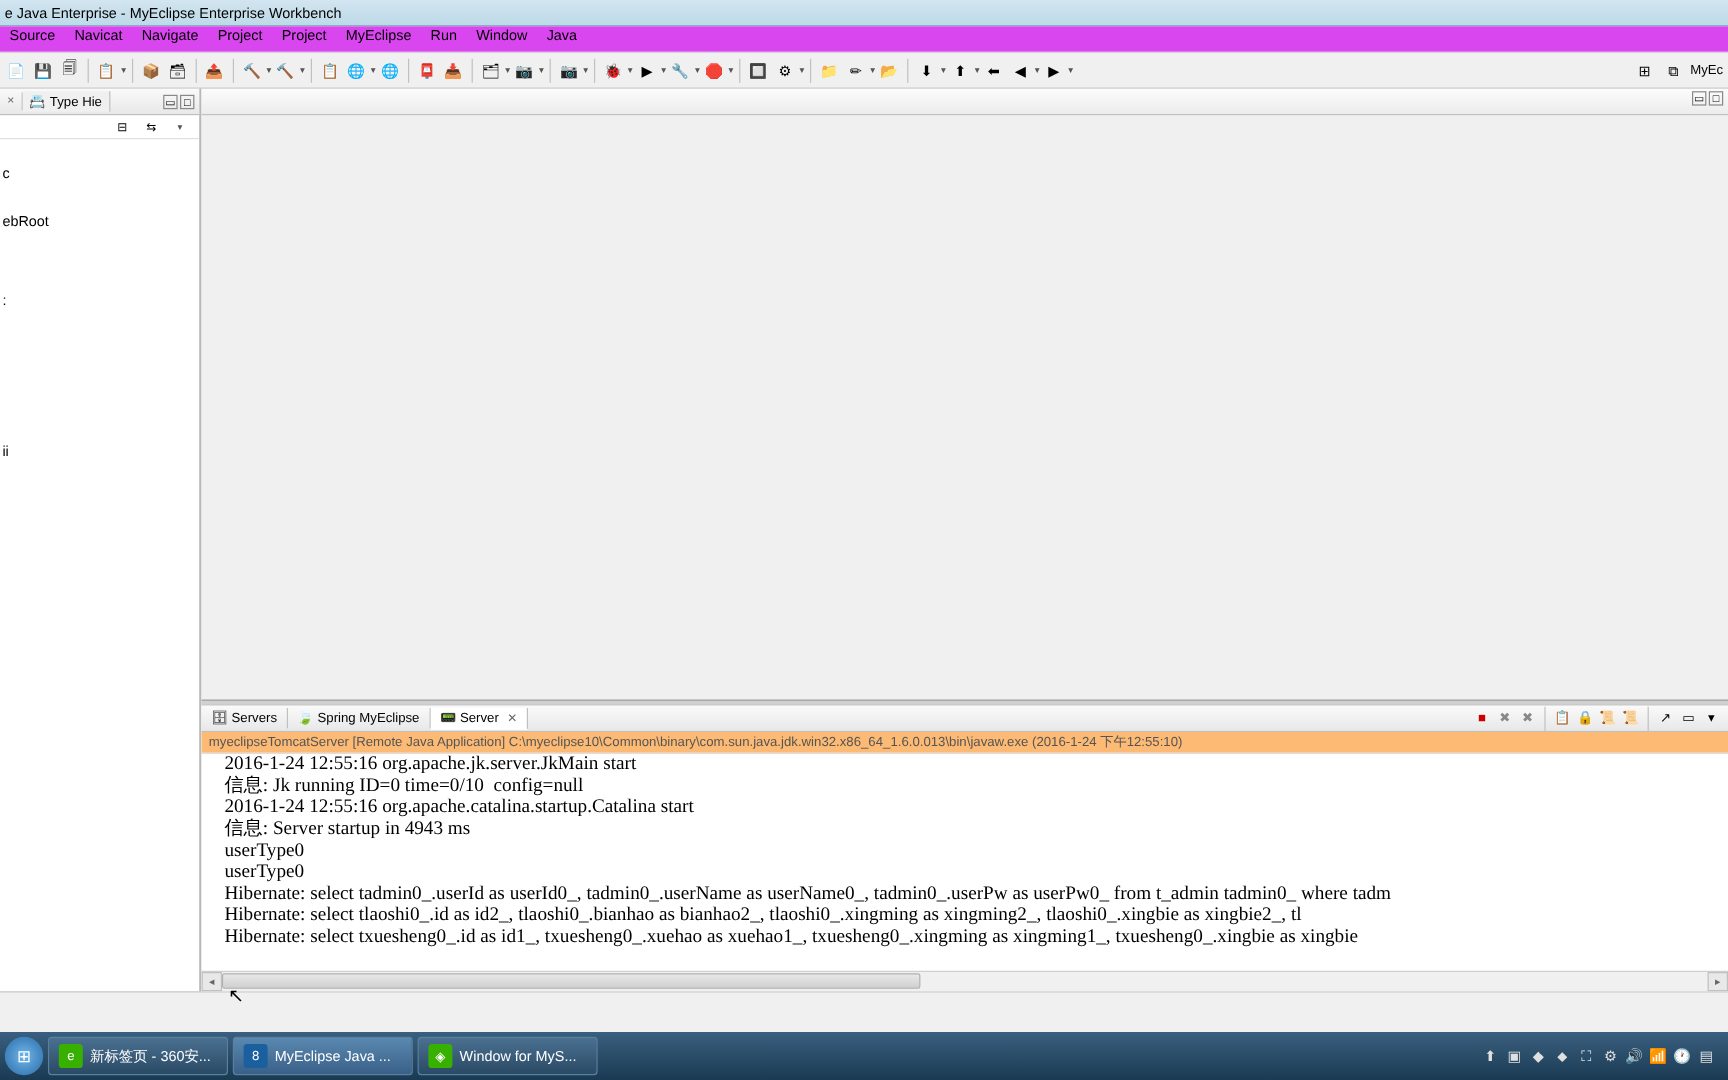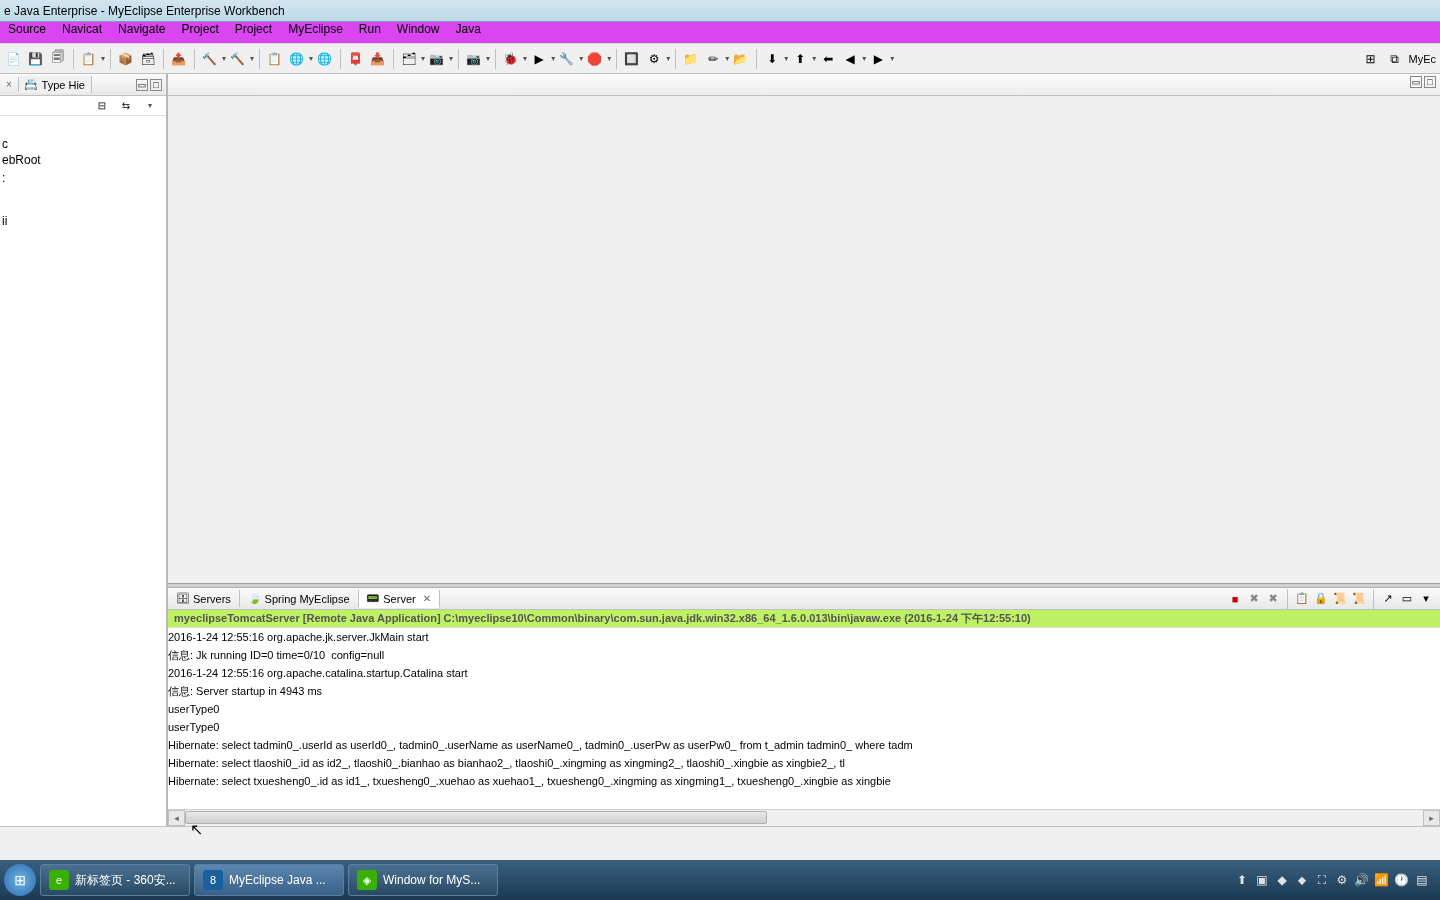--- a/index.html
+++ b/index.html
@@ -24,38 +24,38 @@
 
 
 .sidebar { width: 168px; background: #fff; border-right: 2px solid #b8b8b8; display: flex; flex-direction: column; }
 .side-tabs { height: 22px; background: linear-gradient(#fafafa,#e8e8e8); border-bottom: 1px solid #c0c0c0; display: flex; align-items: center; font-size: 11px; position: relative; }
 .side-tab { padding: 2px 6px; border-right: 1px solid #c0c0c0; display: flex; align-items: center; gap: 3px; }
 .side-tab.inactive { background: #f0f0f0; }
 .side-ctrl { margin-left: auto; display: flex; gap: 2px; padding-right: 4px; }
 .side-mini { width: 12px; height: 12px; border: 1px solid #888; font-size: 9px; display: flex; align-items: center; justify-content: center; }
 .side-tools { height: 20px; display: flex; justify-content: flex-end; align-items: center; gap: 4px; padding-right: 6px; border-bottom: 1px solid #e0e0e0; }
 .tree { flex: 1; padding: 4px 2px; font-size: 12px; color: #000; overflow: hidden; }
-.tree div { padding: 1px 0; white-space: nowrap; }
+.tree div { padding: 1px 0; white-space: nowrap; margin-top: 24px; }
 
 
 .editor-area { flex: 1; display: flex; flex-direction: column; background: #f0f0f0; }
 .editor-tabs-bar { height: 22px; background: linear-gradient(#fcfcfc,#ececec); border-bottom: 1px solid #c0c0c0; position: relative; }
 .ed-ctrl { position: absolute; right: 4px; top: 2px; display: flex; gap: 2px; }
 .editor-blank { flex: 1; background: #f0f0f0; }
 
 
 .bottom-sash { height: 4px; background: #d0d0d0; cursor: row-resize; border-top: 1px solid #a0a0a0; }
 .bottom-panel { height: 239px; background: #fff; display: flex; flex-direction: column; border-top: 1px solid #b0b0b0; }
 .bp-tabs { height: 22px; background: linear-gradient(#fafafa,#e8e8e8); border-bottom: 1px solid #c0c0c0; display: flex; align-items: center; font-size: 11px; }
 .bp-tab { padding: 2px 8px; border-right: 1px solid #c0c0c0; display: flex; align-items: center; gap: 3px; }
 .bp-tab.active { background: #fff; border-bottom: 1px solid #fff; margin-bottom: -1px; }
 .bp-tools { margin-left: auto; display: flex; align-items: center; gap: 3px; padding-right: 6px; }
 .bp-tool { width: 16px; height: 16px; display: flex; align-items: center; justify-content: center; font-size: 11px; }
-.bp-launch { height: 18px; font-size: 11px; color: #555; padding: 1px 6px; background: #bef264; border-bottom: 1px solid #e0e0e0; white-space: nowrap; overflow: hidden; font-weight: bold; }
-.bp-console { flex: 1; font-family: Liberation Sans, sans-serif; font-size: 11px; line-height: 18px; padding: 0 0; white-space: pre; overflow: hidden; color: #000; }
+.bp-launch { height: 18px; font-size: 11px; color: #555; padding: 1px 6px; background: #fdba74; border-bottom: 1px solid #e0e0e0; white-space: nowrap; overflow: hidden; }
+.bp-console { flex: 1; font-family: Liberation Serif, serif; font-size: 16px; line-height: 18px; padding: 0 19px; white-space: pre; overflow: hidden; color: #000; }
 .bp-scroll { height: 17px; background: #f0f0f0; border-top: 1px solid #d0d0d0; position: relative; display: flex; }
 .bp-scroll-left, .bp-scroll-right { width: 17px; height: 100%; background: #e8e8e8; border: 1px solid #c0c0c0; display: flex; align-items: center; justify-content: center; font-size: 9px; color: #666; }
 .bp-scroll-track { flex: 1; position: relative; }
 .bp-scroll-thumb { position: absolute; left: 0; top: 1px; width: 47%; height: 13px; background: linear-gradient(#e8e8e8,#d0d0d0); border: 1px solid #b0b0b0; border-radius: 2px; }
 
 
 .statusbar { height: 22px; background: #f0f0f0; border-top: 1px solid #c0c0c0; }
 
 
 .taskbar { height: 40px; background: linear-gradient(#3a5f7f, #1a3a52); display: flex; align-items: center; padding: 0 4px; position: absolute; bottom: 0; width: 100%; }
@@ -178,21 +178,21 @@
       <span class="tb-btn tb-drop">▾</span>
     </div>
     <div class="tree">
       <div style="margin-top:16px">c</div>
       <div>ebRoot</div>
       <div></div>
       <div>:</div>
       <div></div>
       <div></div>
       <div></div>
-      <div style="margin-top:21px">ii</div>
+      <div style="margin-top:32px">ii</div>
     </div>
   </div>
 
   <div class="editor-area">
     <div class="editor-tabs-bar">
       <div class="ed-ctrl">
         <span class="side-mini">▭</span>
         <span class="side-mini">□</span>
       </div>
     </div>

